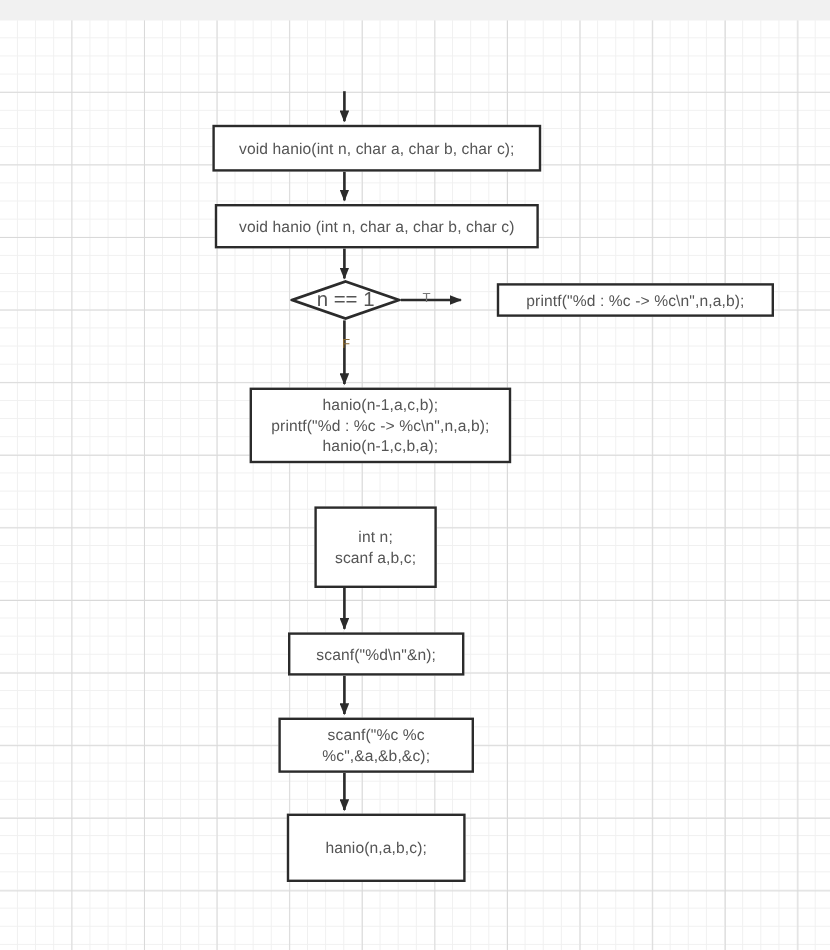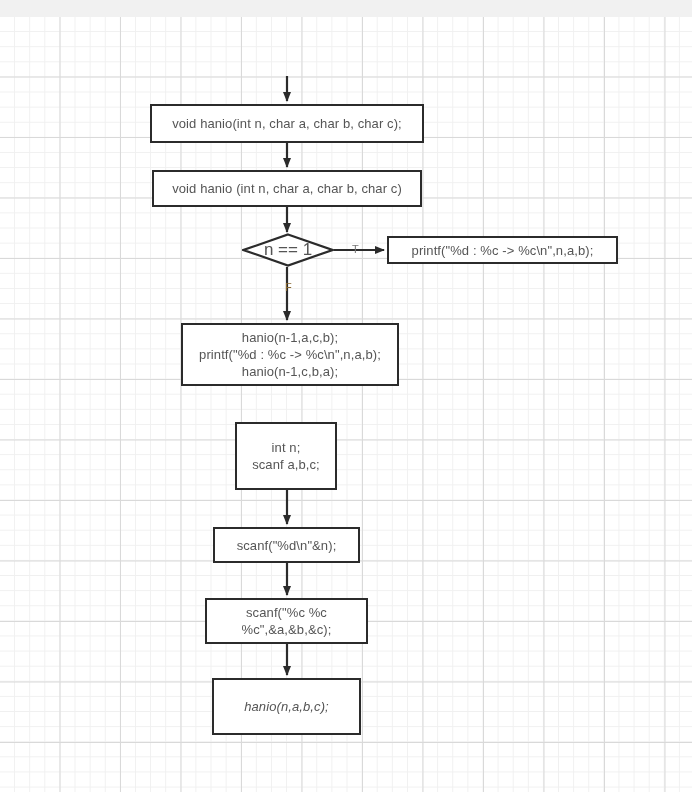--- a/index.html
+++ b/index.html
@@ -59,20 +59,21 @@
     background: #ffffff;
     color: #555555;
     font-size: 13px;
     line-height: 17px;
     display: flex;
     align-items: center;
     justify-content: center;
     text-align: center;
     white-space: pre-line;
     letter-spacing: 0.1px;
+    margin-left: 27px;
   }
 
   .terminator {
     position: absolute;
     box-sizing: border-box;
     border: 2px solid #2b2b2b;
     background: #ffffff;
     border-radius: 50%;
     color: #555555;
     font-size: 13px;
@@ -183,17 +184,17 @@
 
   <div class="node" style="left:213px; top:527px; width:147px; height:36px;">
     <span>scanf("%d\n"&amp;n);</span>
   </div>
 
   <div class="node" style="left:205px; top:598px; width:163px; height:46px;">
     <span>scanf("%c %c
 %c",&amp;a,&amp;b,&amp;c);</span>
   </div>
 
-  <div class="node" style="left:212px; top:678px; width:149px; height:57px;font-style:italic;">
+  <div class="node" style="left:212px; top:678px; width:149px; height:57px;">
     <span>hanio(n,a,b,c);</span>
   </div>
 
 </div>
 
 </body></html>

